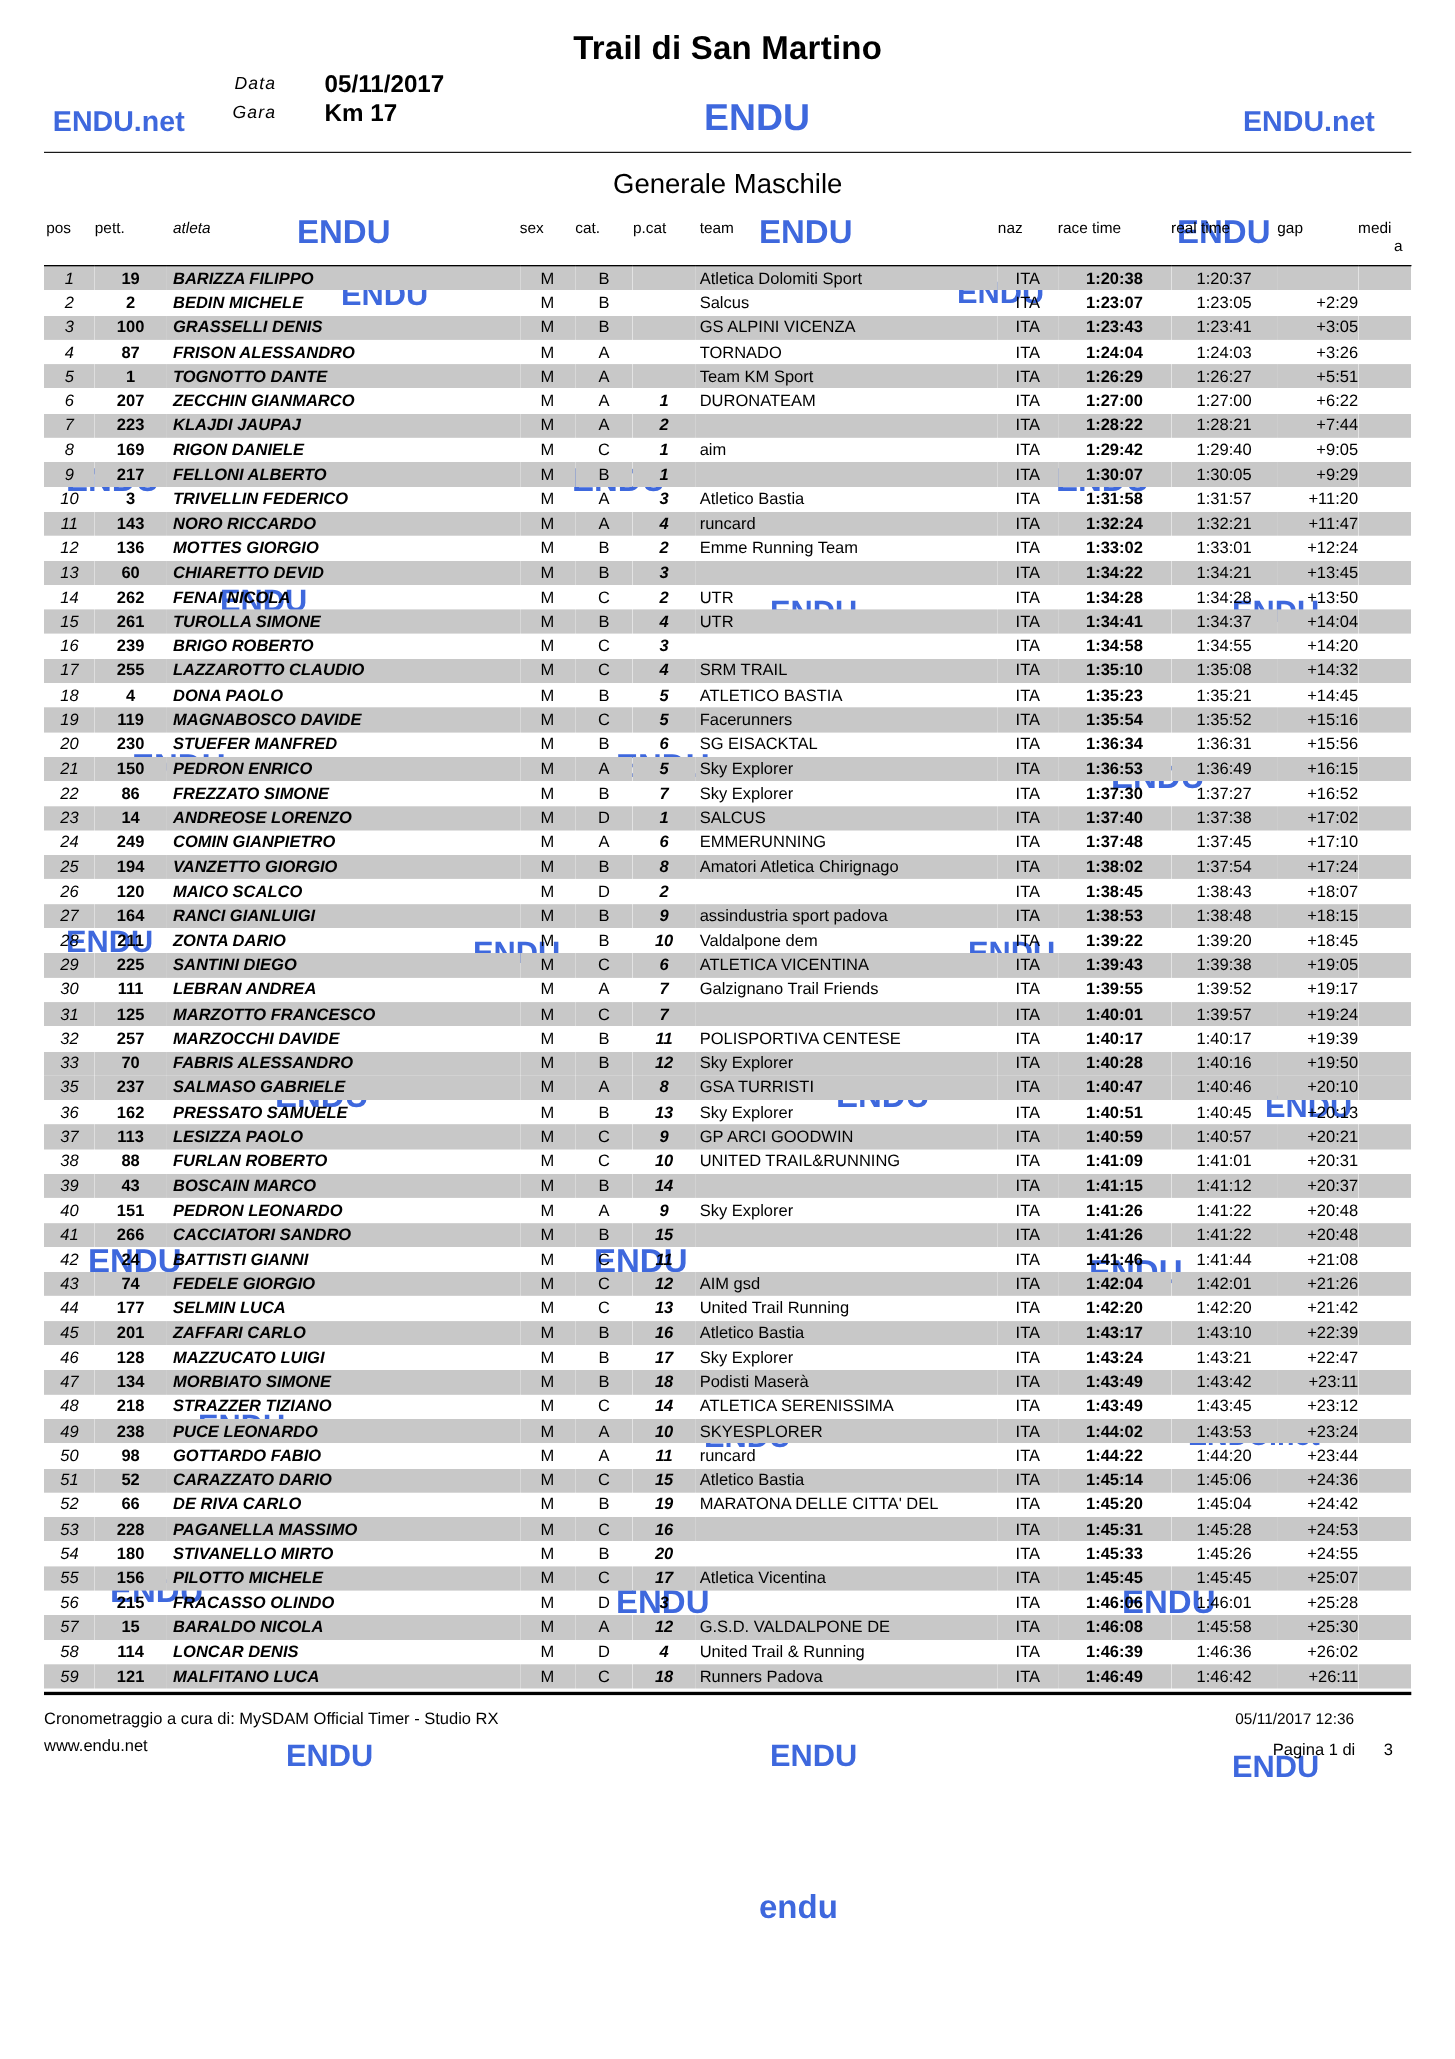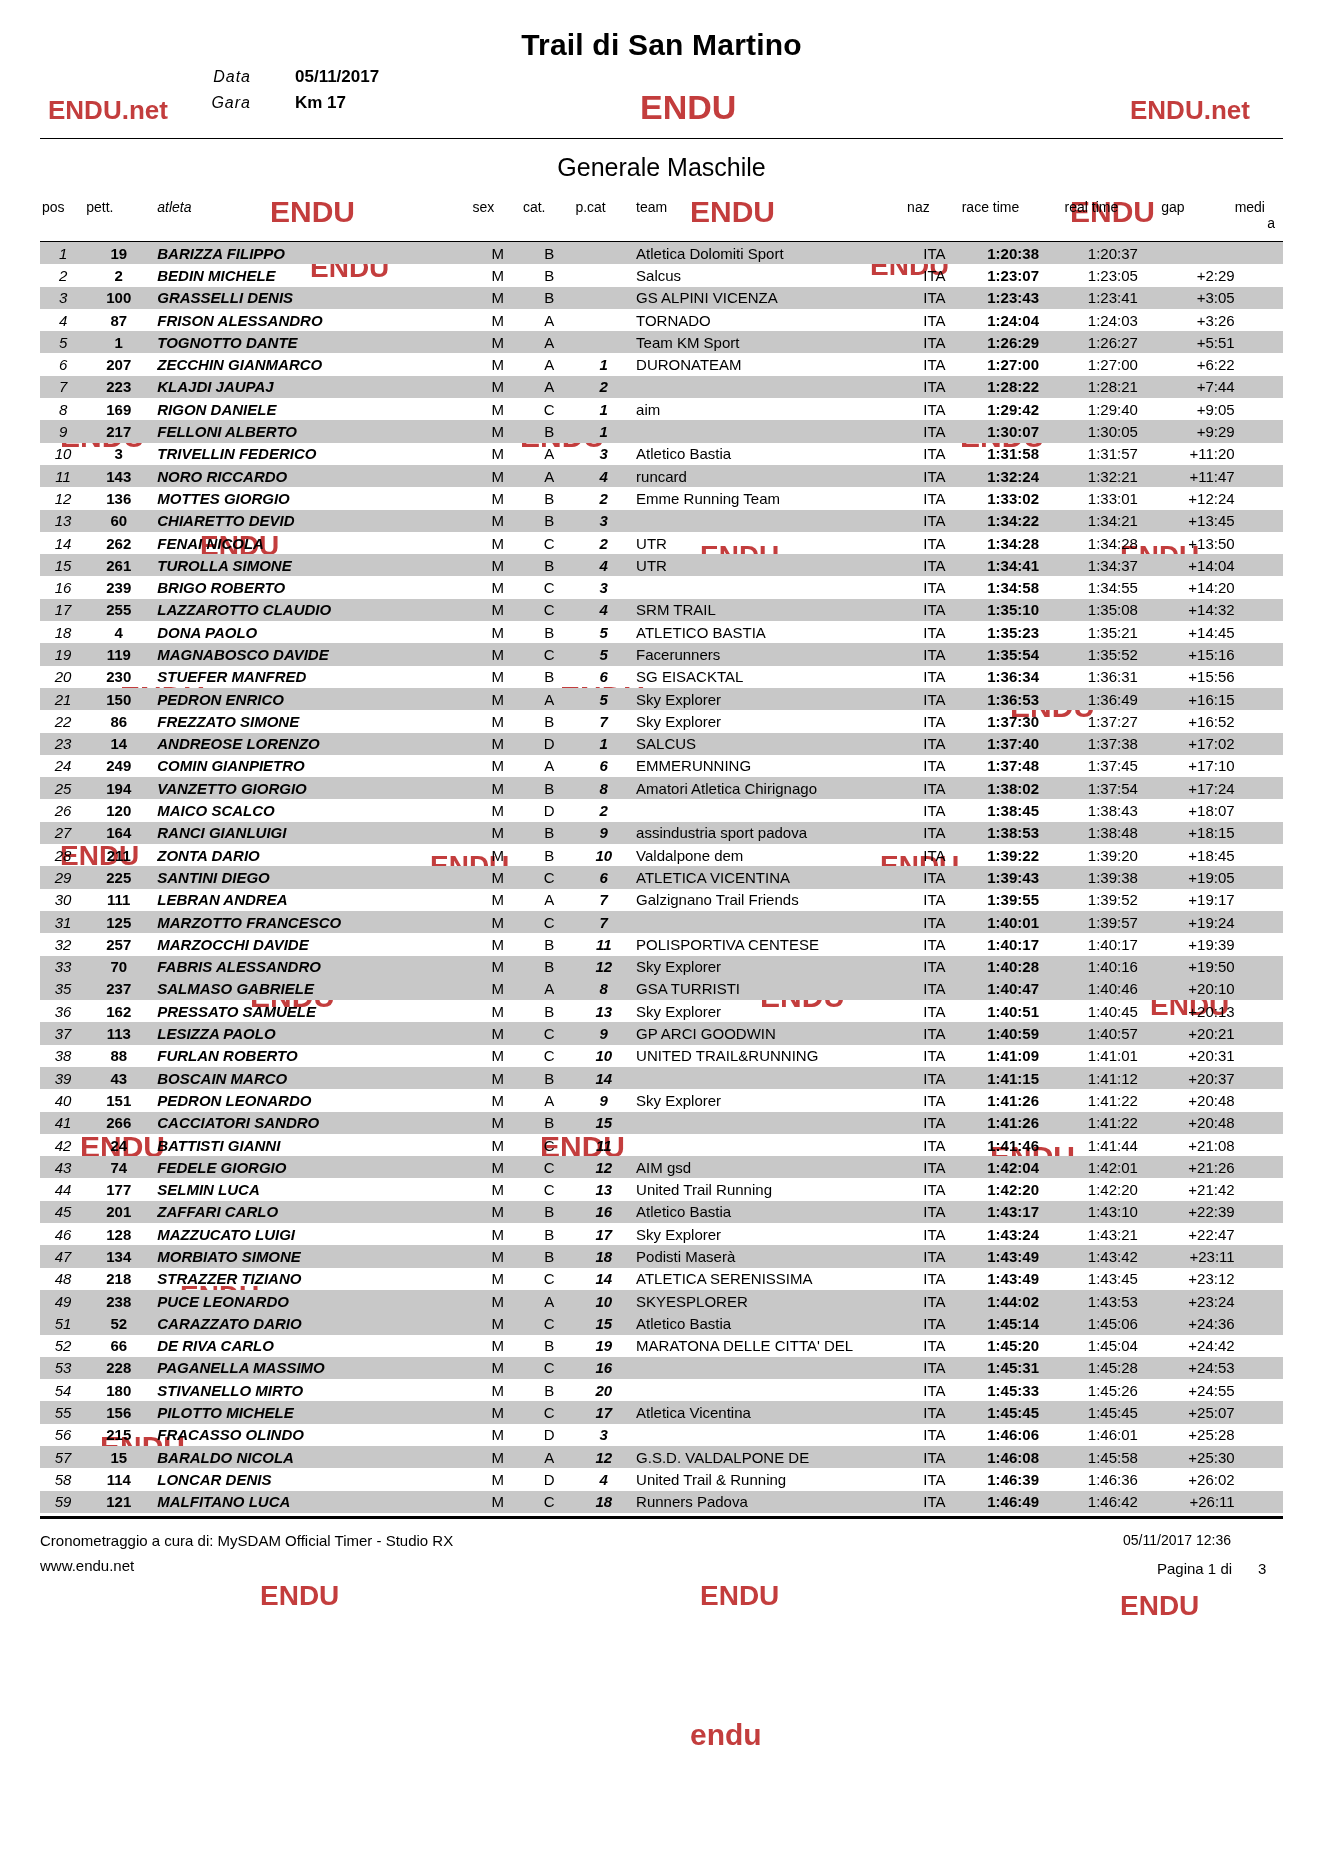--- a/index.html
+++ b/index.html
@@ -25,21 +25,21 @@
 
   
   .wm-layer {
     position: absolute;
     inset: 0;
     pointer-events: none;
     z-index: 0;
   }
   .wm {
     position: absolute;
-    color: #b91c1c;
+    color: #1d4ed8;
     font-weight: bold;
     font-family: "Liberation Sans", sans-serif;
     white-space: nowrap;
     opacity: .85;
   }
 
   
   .doc-title {
     text-align: center;
     font-size: 30px;
@@ -61,21 +61,21 @@
   .meta-label {
     width: 255px;
     text-align: right;
     font-style: italic;
     font-size: 16px;
     padding-right: 44px;
     box-sizing: border-box;
     letter-spacing: 1px;
   }
   .meta-value {
-    font-size: 17px;
+    font-size: 22px;
     font-weight: bold;
   }
   .rule-top {
     border-top: 1.6px solid #000;
     margin-top: 22px;
     position: relative;
     z-index: 2;
   }
   .section-title {
     text-align: center;
@@ -907,20 +907,34 @@
           <td class="c-sex">M</td>
           <td class="c-cat">A</td>
           <td class="c-pcat">10</td>
           <td class="c-team">SKYESPLORER</td>
           <td class="c-naz">ITA</td>
           <td class="c-race">1:44:02</td>
           <td class="c-real">1:43:53</td>
           <td class="c-gap">+23:24</td>
           <td class="c-media"></td>
         </tr>
+        <tr>
+          <td class="c-pos">50</td>
+          <td class="c-pett">98</td>
+          <td class="c-atleta">GOTTARDO FABIO</td>
+          <td class="c-sex">M</td>
+          <td class="c-cat">A</td>
+          <td class="c-pcat">11</td>
+          <td class="c-team">runcard</td>
+          <td class="c-naz">ITA</td>
+          <td class="c-race">1:44:22</td>
+          <td class="c-real">1:44:20</td>
+          <td class="c-gap">+23:44</td>
+          <td class="c-media"></td>
+        </tr>
         <tr class="alt">
           <td class="c-pos">51</td>
           <td class="c-pett">52</td>
           <td class="c-atleta">CARAZZATO DARIO</td>
           <td class="c-sex">M</td>
           <td class="c-cat">C</td>
           <td class="c-pcat">15</td>
           <td class="c-team">Atletico Bastia</td>
           <td class="c-naz">ITA</td>
           <td class="c-race">1:45:14</td>

